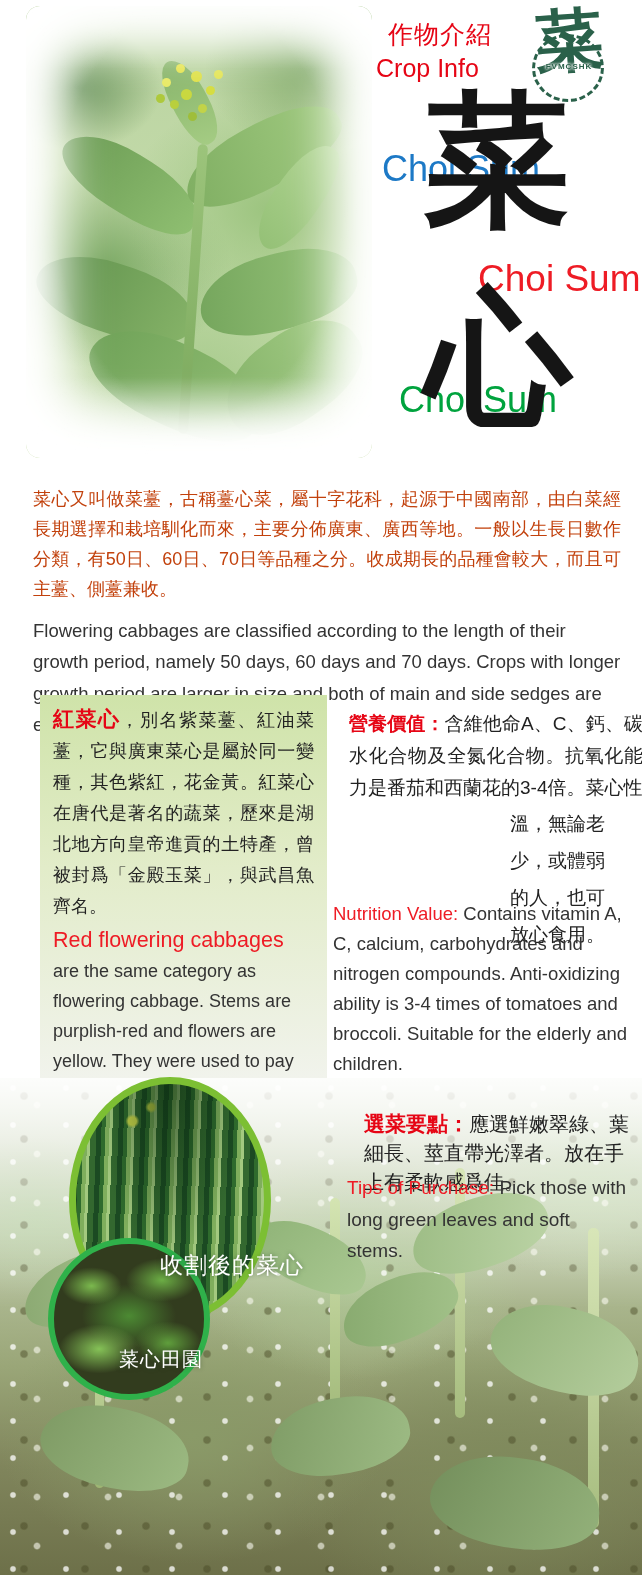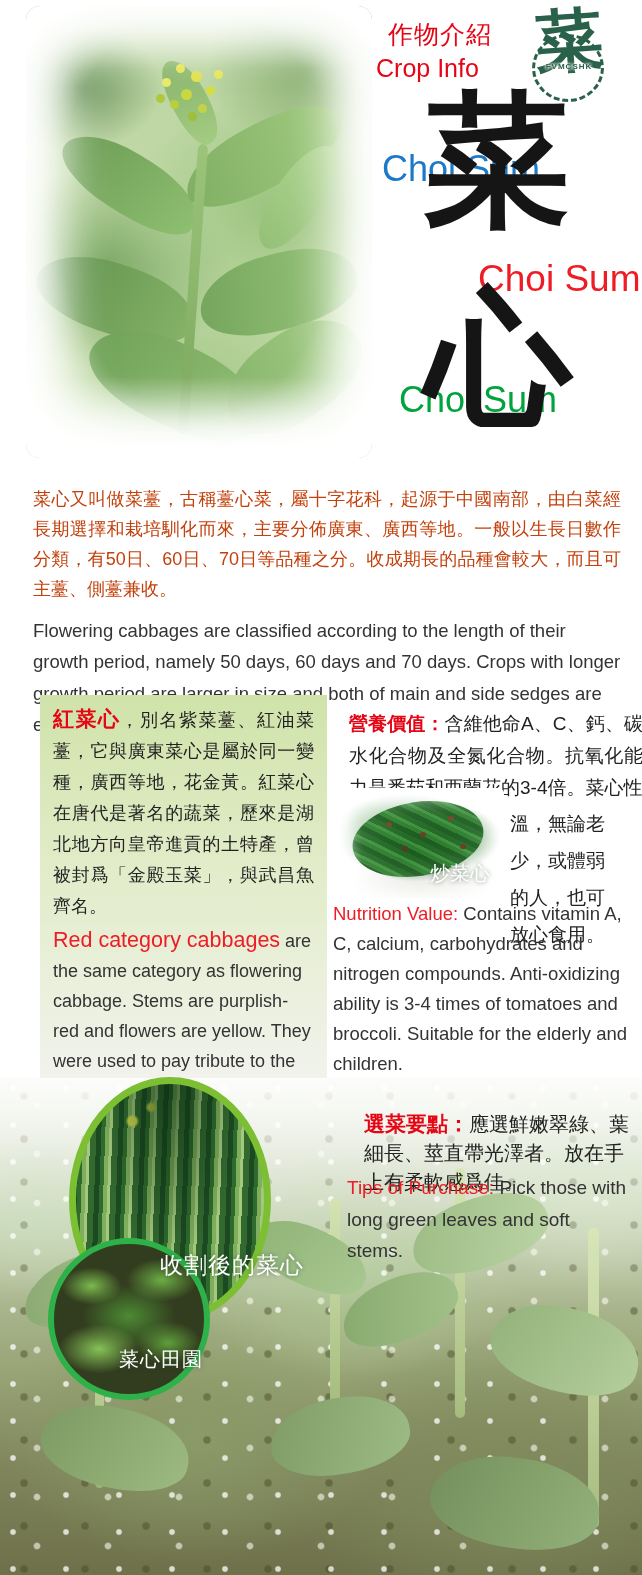--- a/index.html
+++ b/index.html
@@ -155,32 +155,26 @@
   <div class="abs romanized rom-blue">Choi Sum</div>
   <div class="abs big-char char-top">菜</div>
   <div class="abs romanized rom-red">Choi Sum</div>
   <div class="abs romanized rom-green">Choi Sum</div>
   <div class="abs big-char char-bottom">心</div>
 
   <p class="abs intro-zh">菜心又叫做菜薹，古稱薹心菜，屬十字花科，起源于中國南部，由白菜經長期選擇和栽培馴化而來，主要分佈廣東、廣西等地。一般以生長日數作分類，有50日、60日、70日等品種之分。收成期長的品種會較大，而且可主薹、側薹兼收。</p>
   <p class="abs intro-en">Flowering cabbages are classified according to the length of their growth period, namely 50 days, 60 days and 70 days. Crops with longer growth period are larger in size and both of main and side sedges are edible.</p>
 
   <div class="abs left-box">
-    <p class="zh"><span class="red-label-zh">紅菜心</span><span>，別名紫菜薹、紅油菜薹，它與廣東菜心是屬於同一變種，廣西等地，花金黃。紅菜心在唐代是著名的蔬菜，歷來是湖北地方向皇帝進貢的土特產，曾被封爲「金殿玉菜」，與武昌魚齊名。</span></p>
-    <p class="en"><span class="red-label-en">Red category cabbages</span><span> are the same category as flowering cabbage. Stems are purplish-red and flowers are yellow. They were used to pay tribute to the kings in Tang dynasty.</span></p>
+    <p class="zh"><span class="red-label-zh">紅菜心</span><span>，別名紫菜薹、紅油菜薹，它與廣東菜心是屬於同一變種，其色紫紅，花金黃。紅菜心在唐代是著名的蔬菜，歷來是湖北地方向皇帝進貢的土特產，曾被封爲「金殿玉菜」，與武昌魚齊名。</span></p>
+    <p class="en"><span class="red-label-en">Red flowering cabbages</span><span> are the same category as flowering cabbage. Stems are purplish-red and flowers are yellow. They were used to pay tribute to the kings in Tang dynasty.</span></p>
   </div>
 
   <p class="abs right-col-zh1"><span class="nutri-label">營養價值：</span><span>含維他命A、C、鈣、碳水化合物及全氮化合物。抗氧化能力是番茄和西蘭花的3-4倍。菜心性</span></p>
 
-  <div class="abs stirfry">
-    <div class="veg"></div>
-    <div class="bits"></div>
-    <div class="stirfry-vignette"></div>
-    <span class="photo-caption cap-stirfry">炒菜心</span>
-  </div>
   <p class="abs side-text">溫，無論老少，或體弱的人，也可放心食用。</p>
 
   <p class="abs right-col-en"><span class="red-inline">Nutrition Value:</span><span> Contains vitamin A, C, calcium, carbohydrates and nitrogen compounds. Anti-oxidizing ability is 3-4 times of tomatoes and broccoli. Suitable for the elderly and children.</span></p>
 
   <div class="abs field-photo">
     <div class="f-stem" style="left:95px;top:230px;width:9px;height:180px;background:linear-gradient(180deg,#cfe0ac,#9db573);"></div>
     <div class="f-stem" style="left:330px;top:120px;width:10px;height:230px;background:linear-gradient(180deg,#d4e4b2,#a0b878);"></div>
     <div class="f-stem" style="left:455px;top:90px;width:10px;height:250px;background:linear-gradient(180deg,#d8e6b8,#a6bc7e);"></div>
     <div class="f-stem" style="left:588px;top:150px;width:11px;height:300px;background:linear-gradient(180deg,#d8e6b8,#a6bc7e);"></div>
     <div class="f-leaf" style="left:250px;top:150px;width:120px;height:58px;transform:rotate(24deg);background:linear-gradient(110deg,#8fb377,#aac892);"></div>

